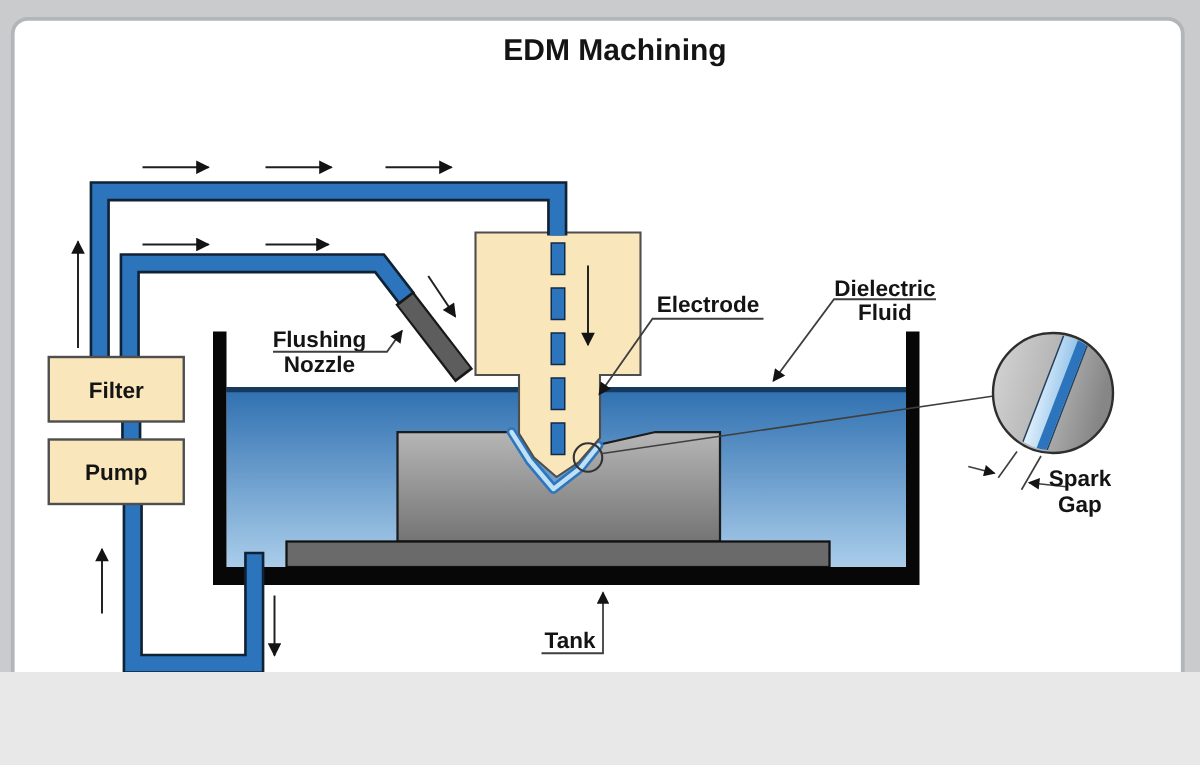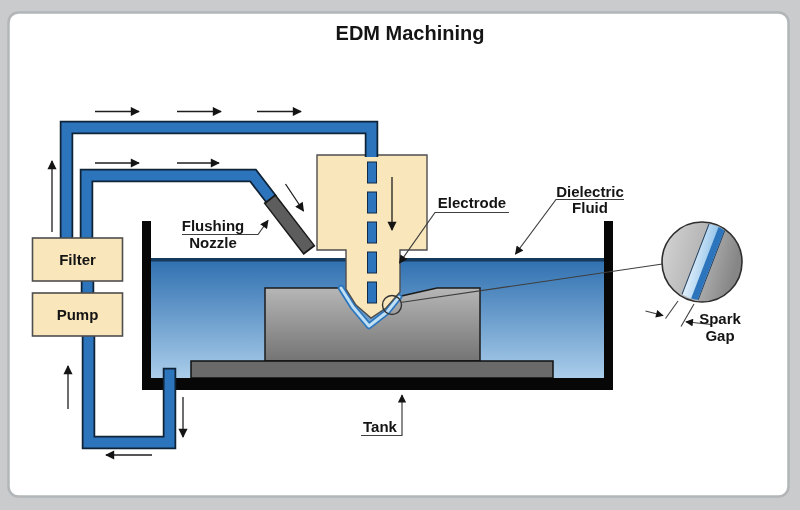--- a/index.html
+++ b/index.html
@@ -1,16 +1,16 @@
 <!DOCTYPE html>
 <html><head>
 <meta charset="utf-8">
 <style>
   html,body{margin:0;padding:0;background:#e8e8e8;}
-  .stage{width:800px;height:510px;position:relative;font-family:"Liberation Sans",sans-serif;}
+  .stage{width:800px;height:448px;position:relative;font-family:"Liberation Sans",sans-serif;}
   svg{display:block;}
   text{font-family:"Liberation Sans",sans-serif;font-weight:bold;fill:#141414;}
   .lbl{font-size:15px;}
   .ttl{font-size:20px;}
 </style>
 </head>
 <body>
 
 <div class="stage">
 <svg width="800" height="510" viewBox="0 0 800 510">

